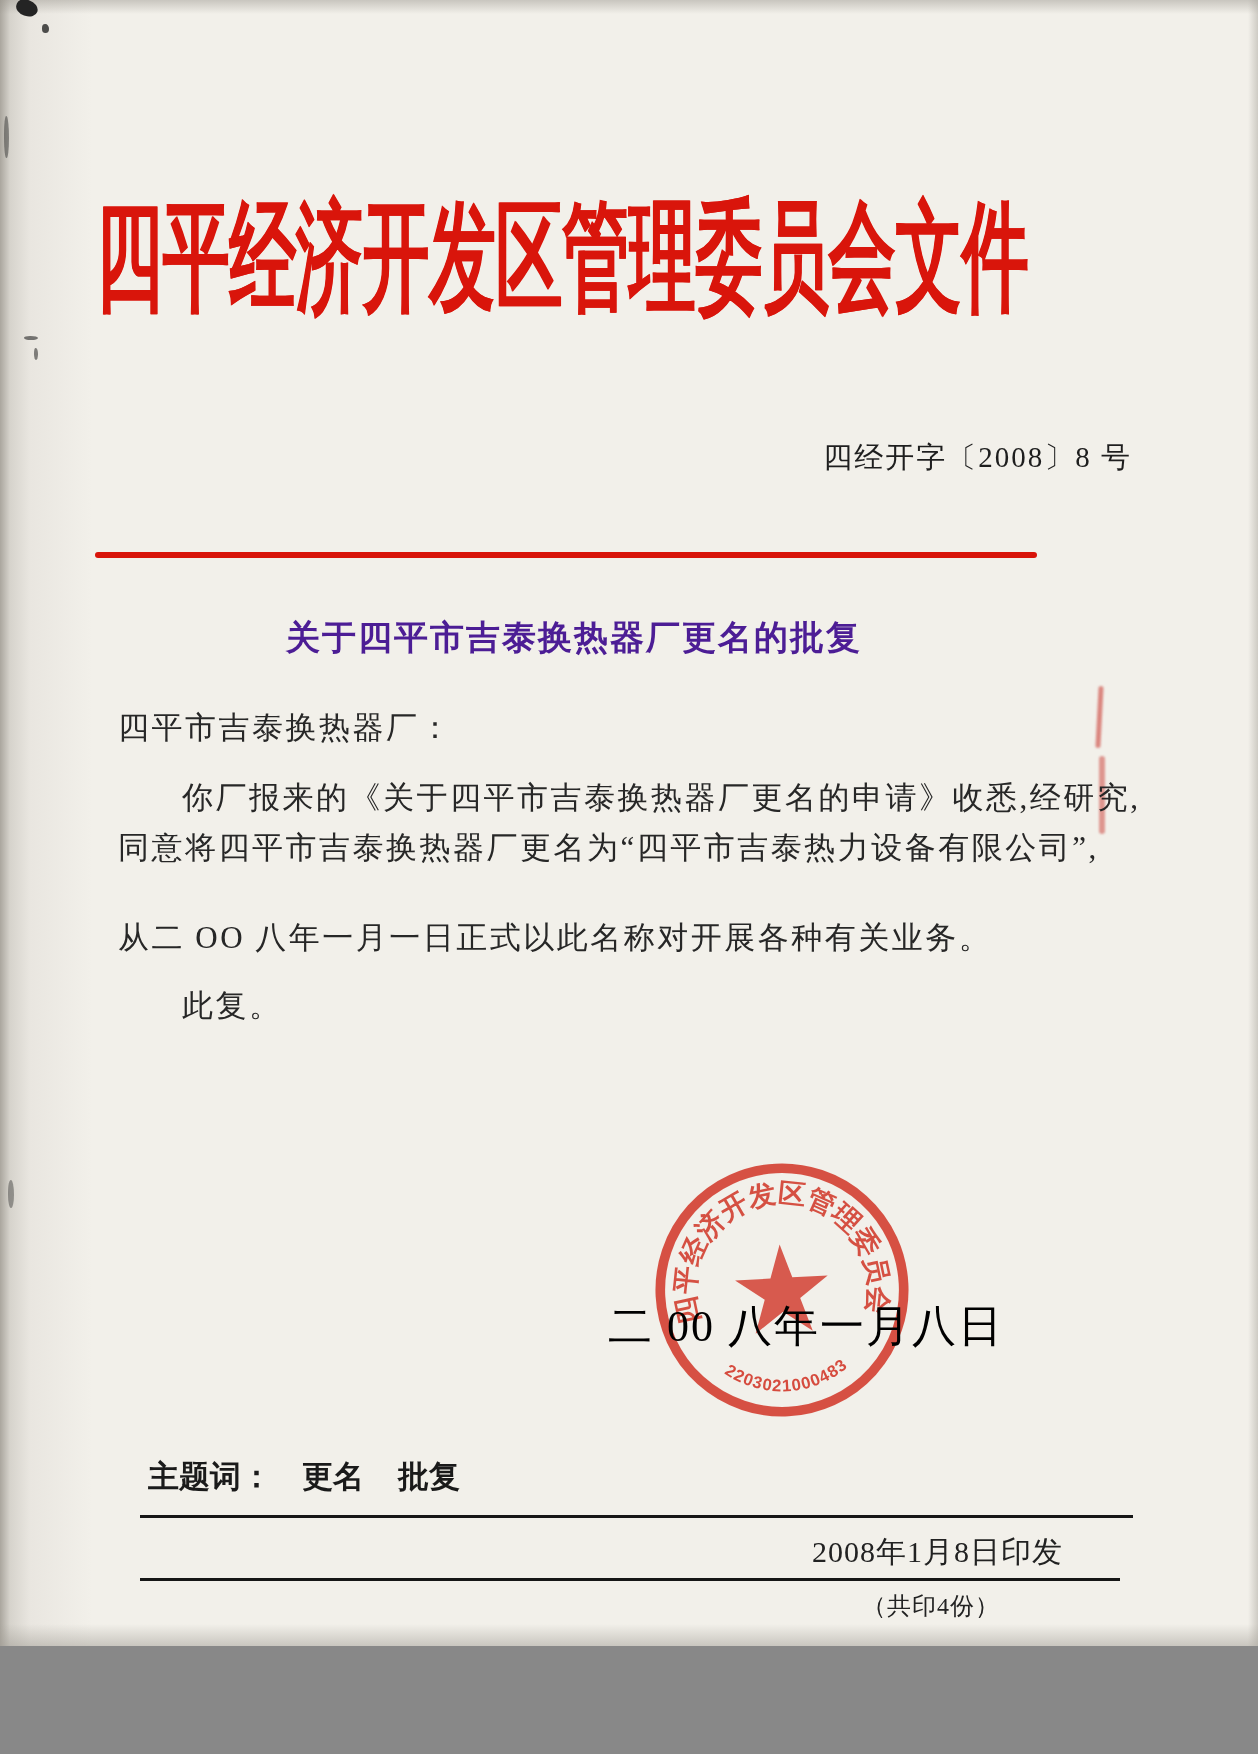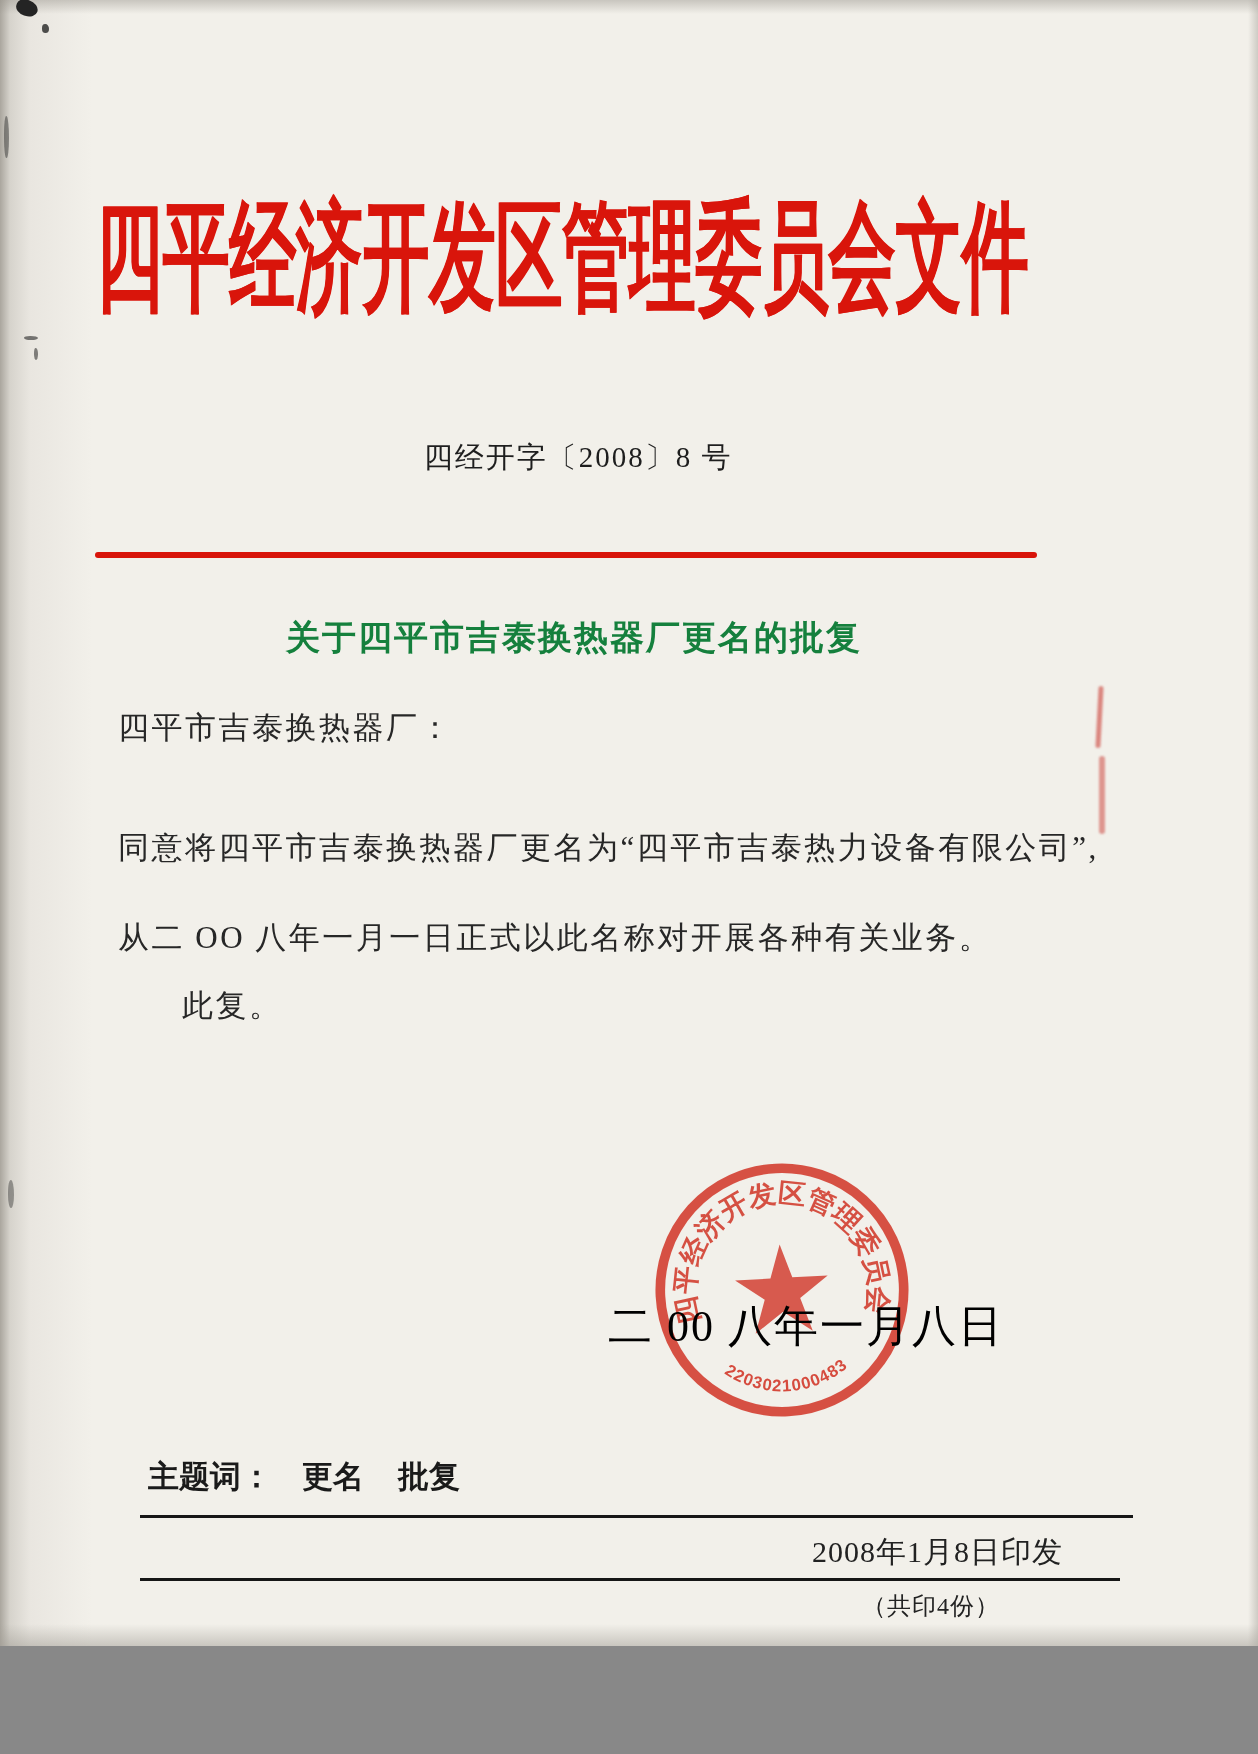--- a/index.html
+++ b/index.html
@@ -37,31 +37,31 @@
   .letterhead{
     position:absolute;left:96px;top:188px;height:150px;
     white-space:nowrap;
     font-size:120px;line-height:140px;font-weight:900;
     color:#d9150b;
     transform:scaleX(0.555);transform-origin:left center;
     text-shadow:1px 0 0 #d9150b;
   }
   .doc-number{
     position:absolute;left:0;top:438px;width:1132px;
-    text-align:center;font-size:29px;letter-spacing:2px;color:#1e1e1e;margin-left:12px;
+    text-align:right;font-size:29px;letter-spacing:2px;color:#1e1e1e;
   }
   .red-rule{
     position:absolute;left:95px;top:552px;width:942px;height:6px;
     background:#d8140a;border-radius:3px;
   }
   .subject-title{
     position:absolute;left:0;top:615px;width:1148px;
     text-align:center;
     font-family:"Liberation Sans","DejaVu Sans",sans-serif;
-    font-size:34px;font-weight:700;letter-spacing:2px;color:#15803d;
+    font-size:34px;font-weight:700;letter-spacing:2px;color:#4c1d95;
   }
   .bodyline{
     position:absolute;left:118px;width:1060px;
     font-size:31px;letter-spacing:2.5px;line-height:40px;color:#272727;
     white-space:nowrap;
   }
   .indent{padding-left:64px;}
   .l-salutation{top:708px;}
   .l-p1{top:778px;}
   .l-p2{top:828px;}
@@ -122,20 +122,21 @@
   <div class="speck s7"></div>
   <div class="red-streak r1"></div>
   <div class="red-streak r2"></div>
 
   <div class="letterhead">四平经济开发区管理委员会文件</div>
   <div class="doc-number">四经开字〔2008〕8 号</div>
   <div class="red-rule"></div>
 
   <div class="subject-title">关于四平市吉泰换热器厂更名的批复</div>
   <div class="bodyline l-salutation">四平市吉泰换热器厂：</div>
+  <div class="bodyline l-p1 indent">你厂报来的《关于四平市吉泰换热器厂更名的申请》收悉,经研究,</div>
   <div class="bodyline l-p2">同意将四平市吉泰换热器厂更名为“四平市吉泰热力设备有限公司”,</div>
   <div class="bodyline l-p3">从二 OO 八年一月一日正式以此名称对开展各种有关业务。</div>
   <div class="bodyline l-p4 indent">此复。</div>
 
   <svg class="stamp" viewBox="0 0 280 280">
     <defs>
       <path id="arcTop" d="M 58.2 166.6 A 86 86 0 1 1 221.8 166.6" fill="none"></path>
       <path id="arcBottom" d="M 68.1 209.5 A 100 100 0 0 0 211.9 209.5" fill="none"></path>
     </defs>
     <circle cx="140" cy="140" r="120" fill="none" stroke="rgba(220,47,32,0.88)" stroke-width="9.5"></circle>

